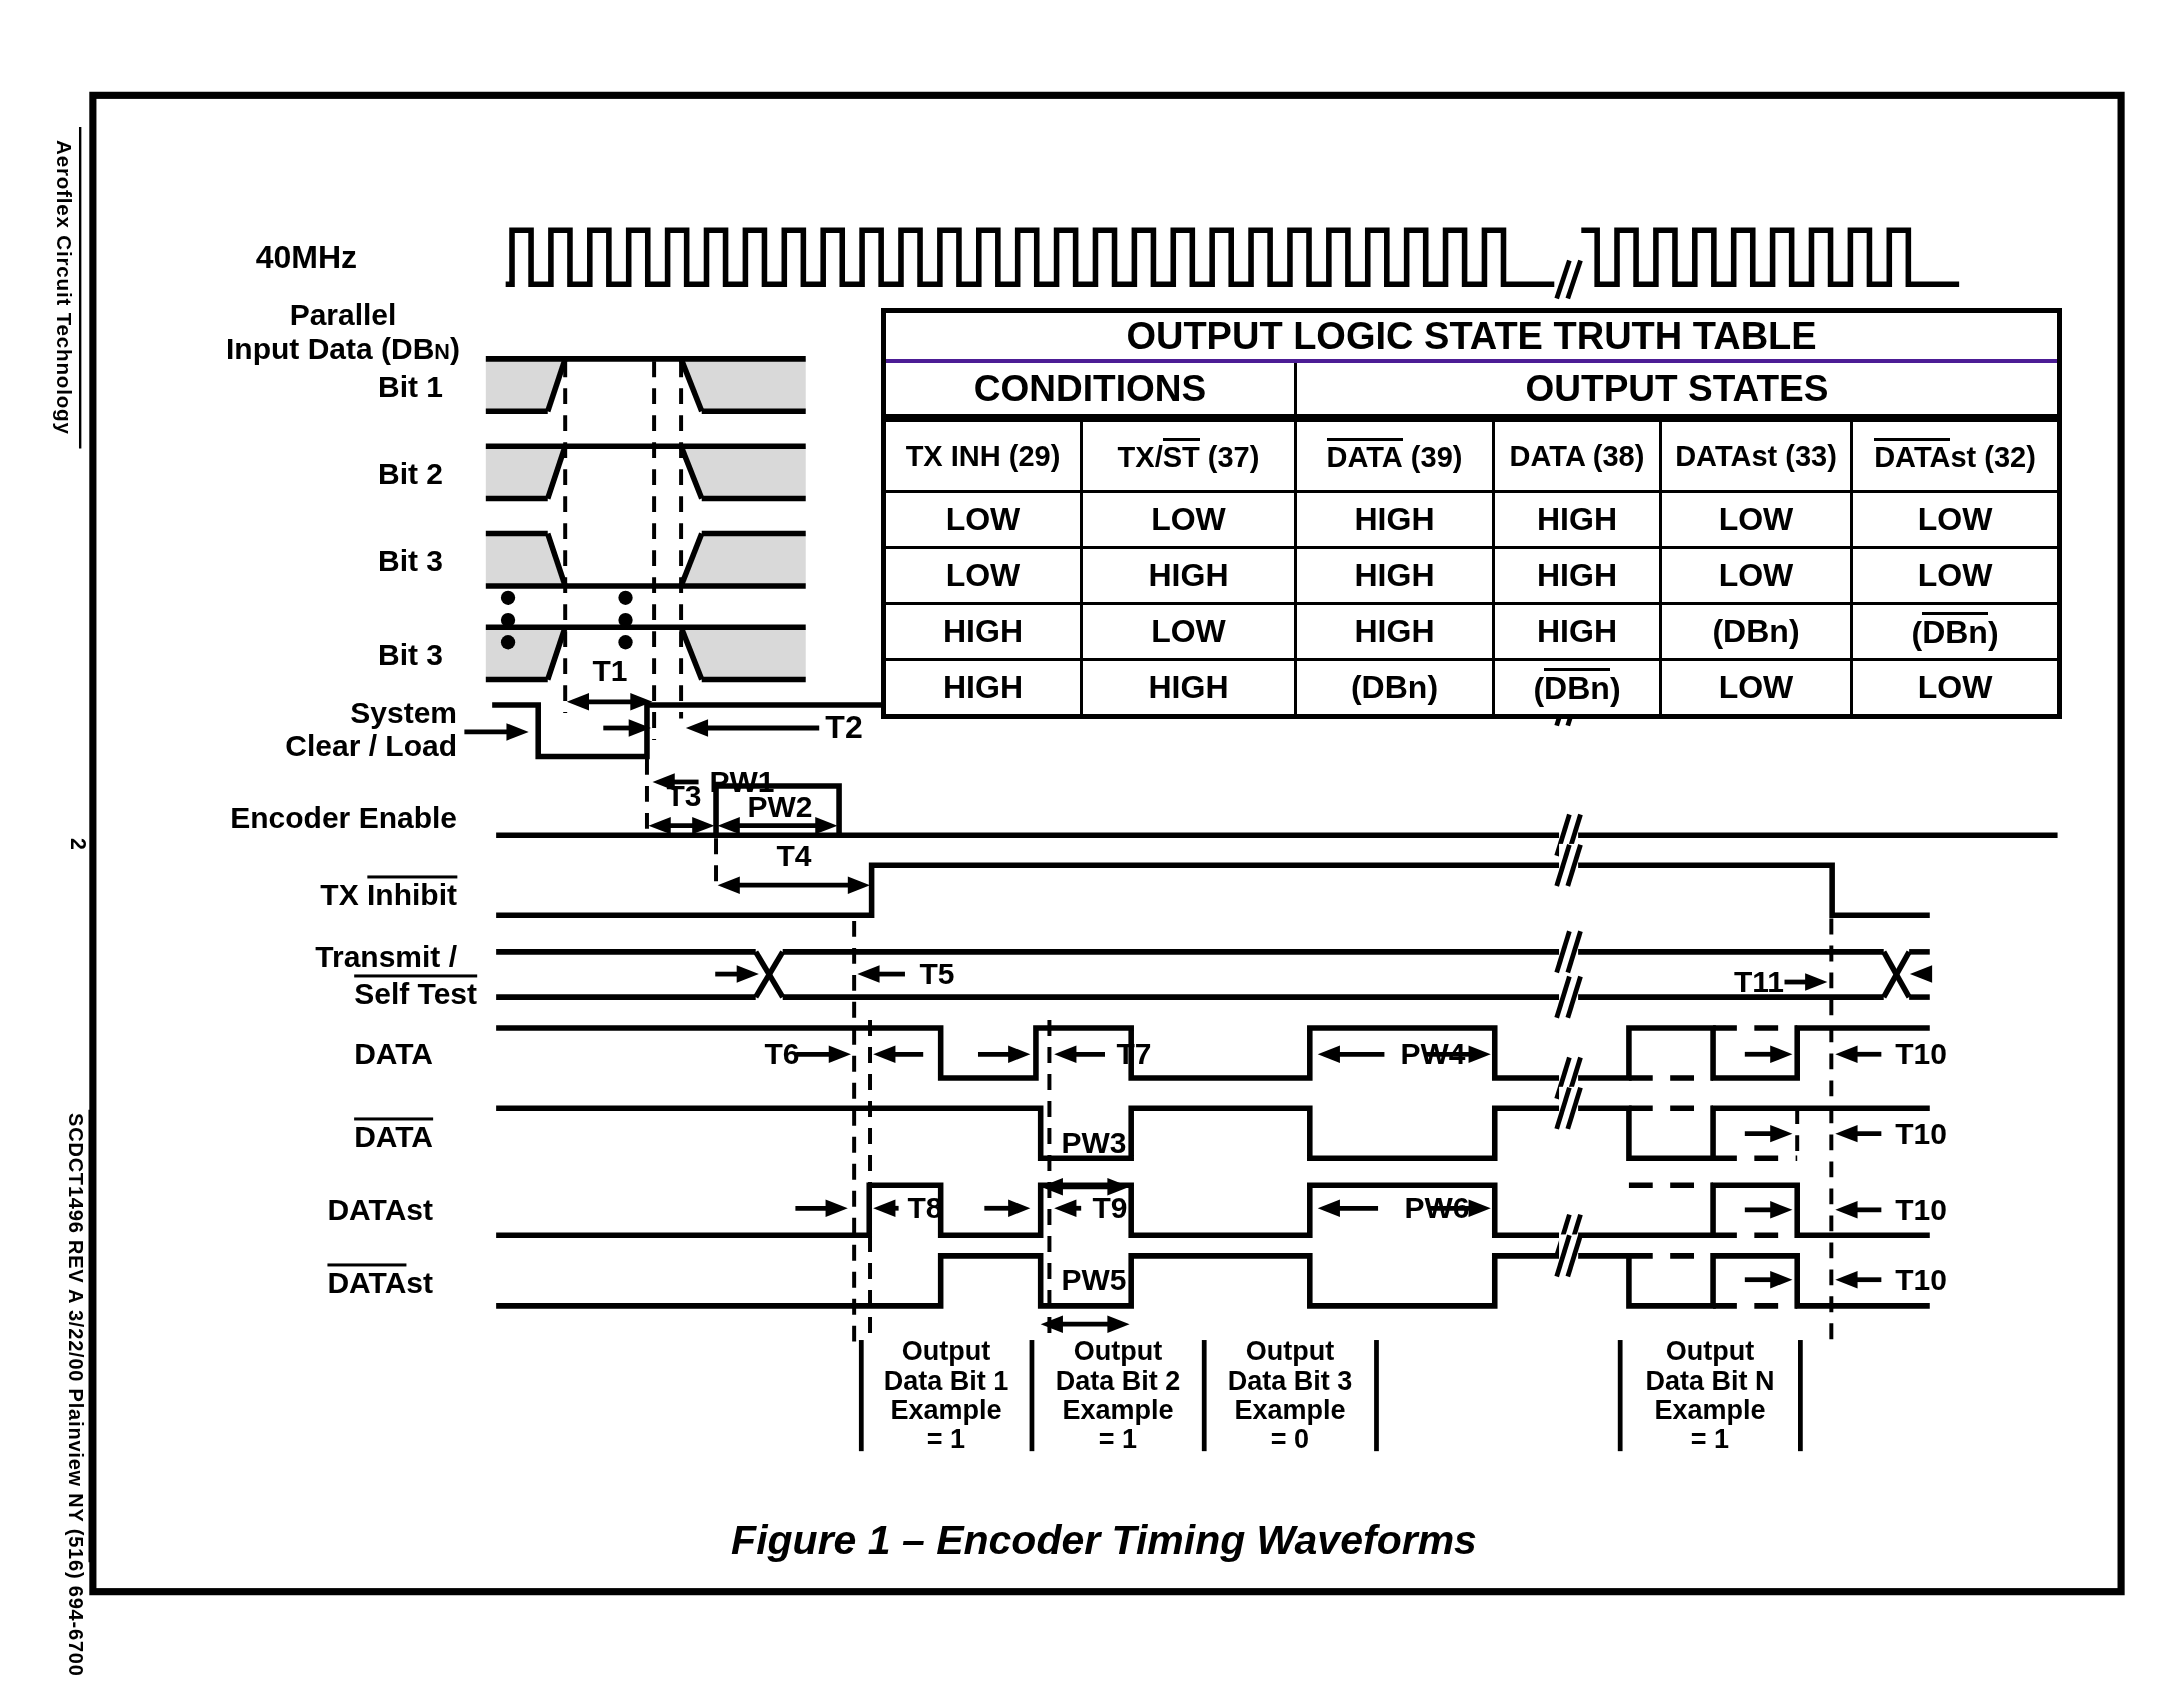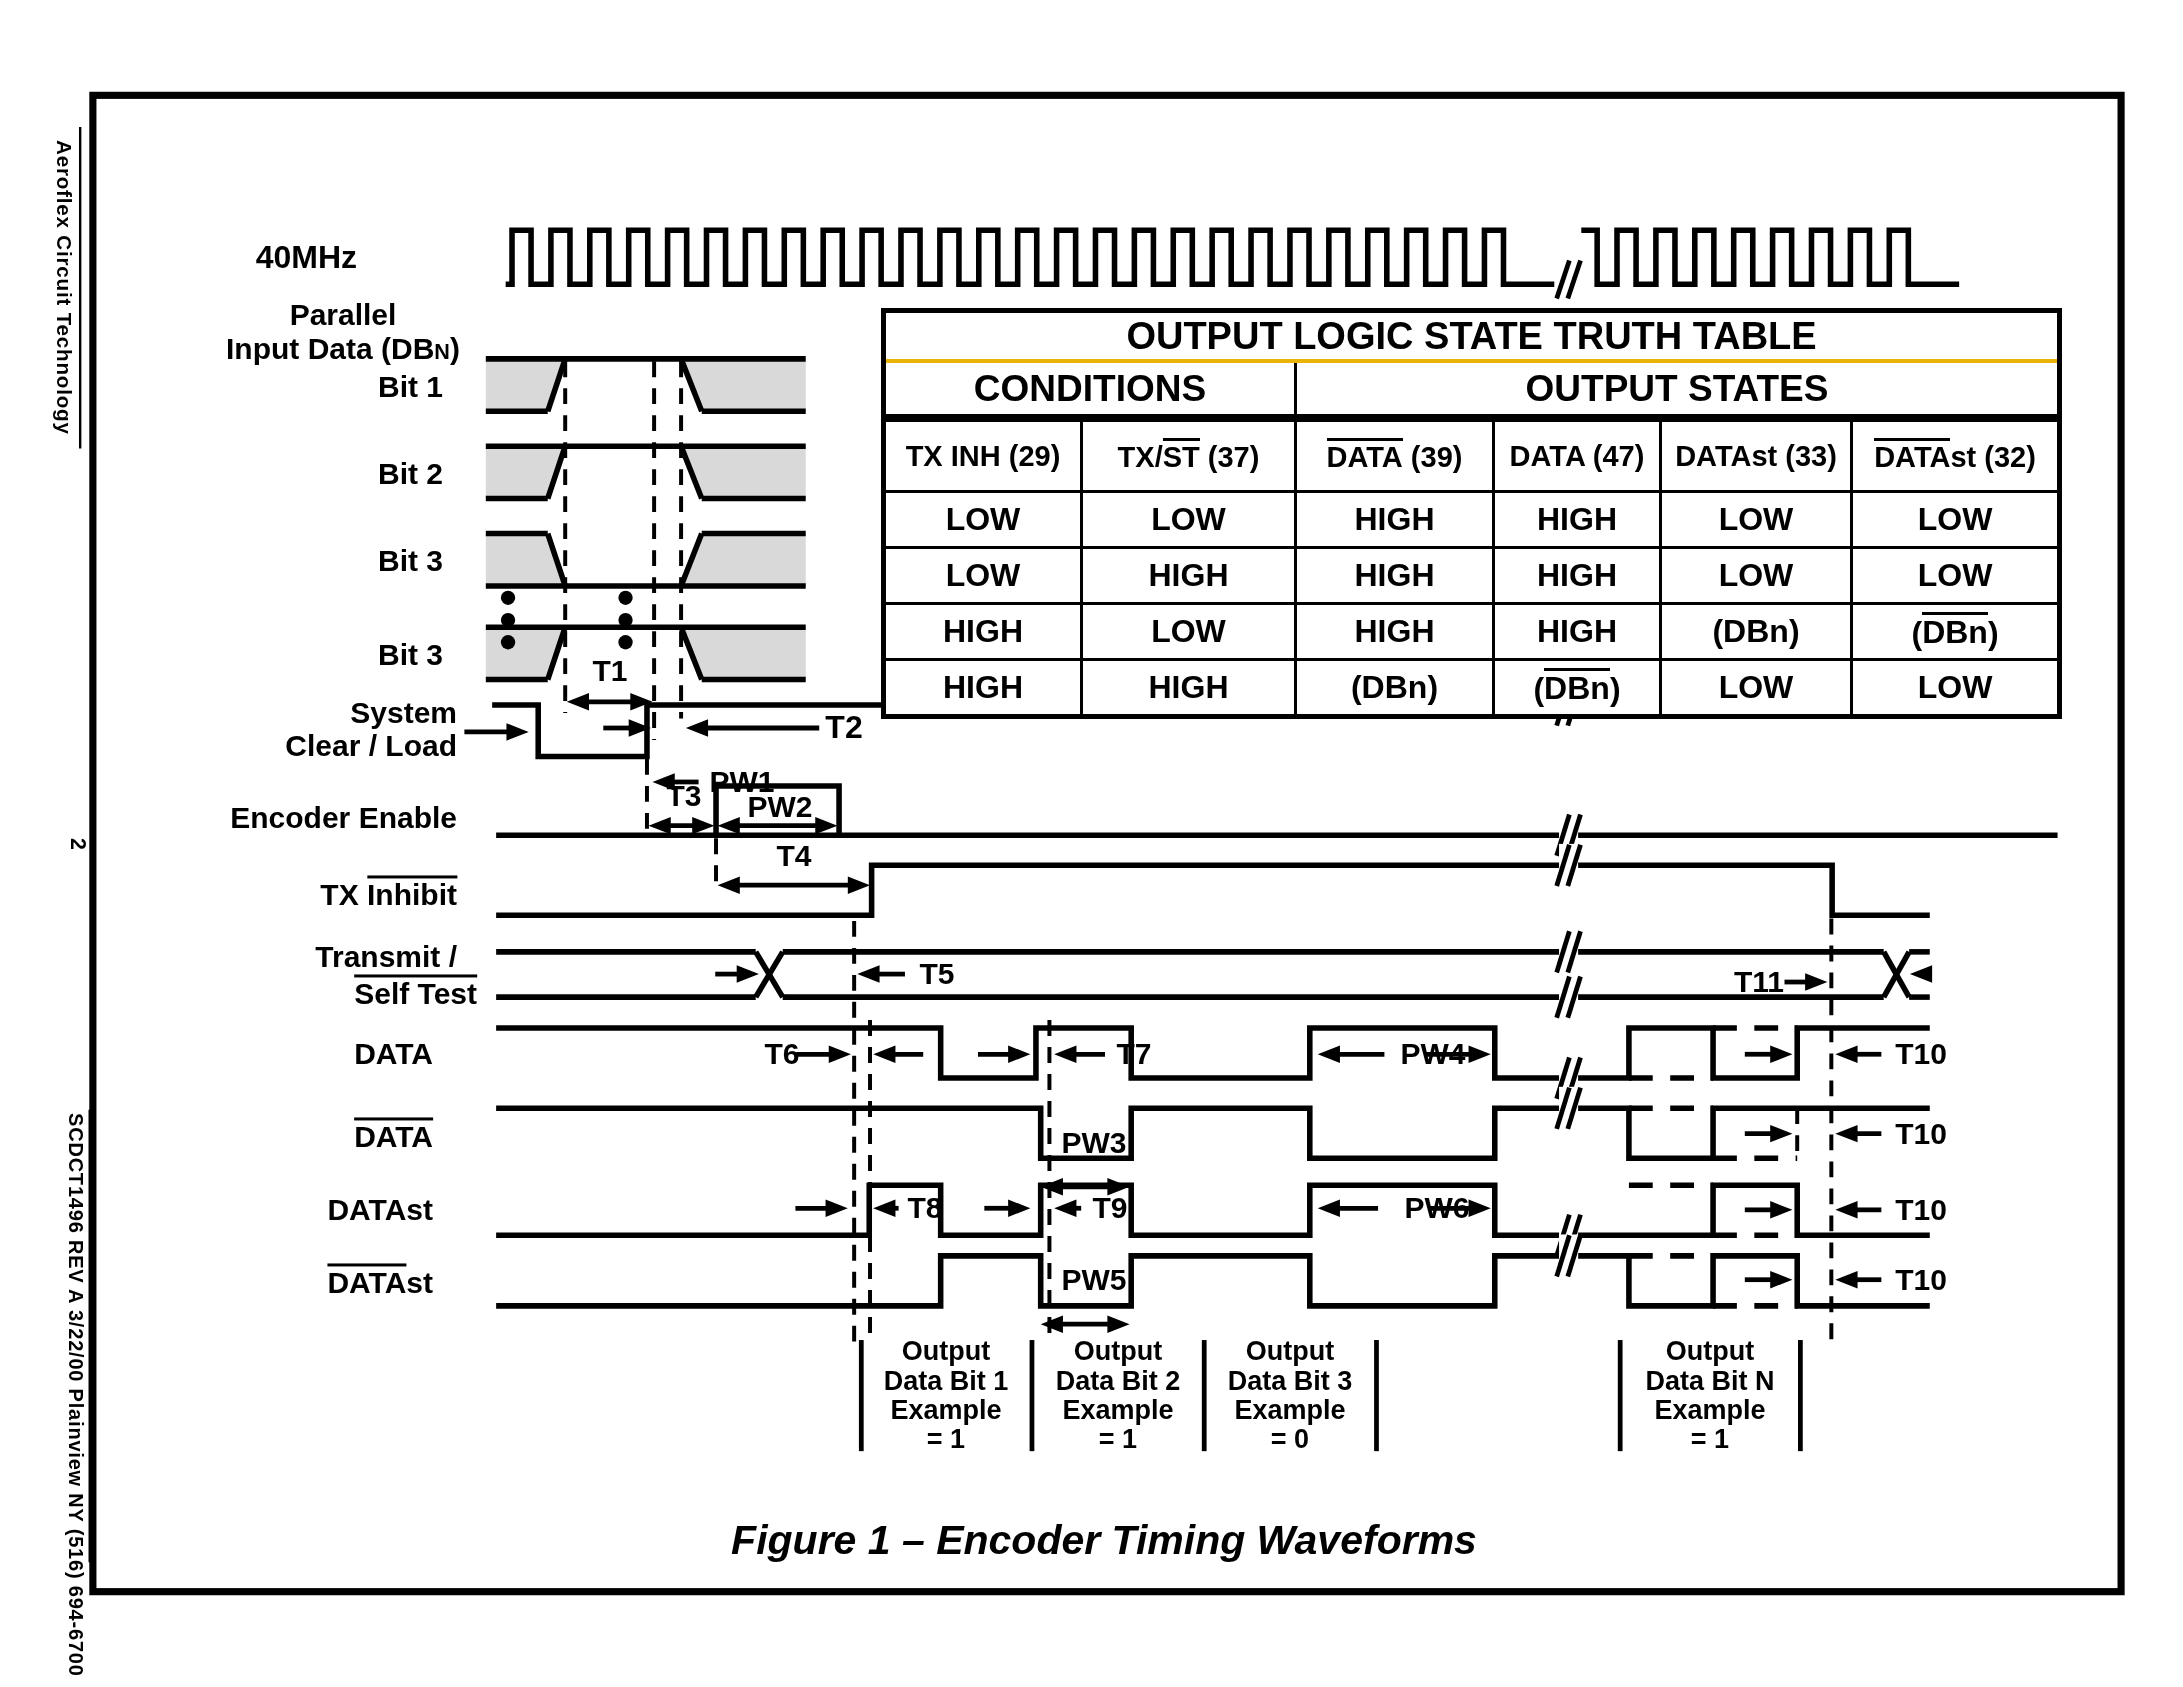--- a/index.html
+++ b/index.html
@@ -8,21 +8,21 @@
   #wv{position:absolute;left:0;top:0;}
   .lb{position:absolute;font-weight:bold;white-space:nowrap;line-height:1.05;}
   .ov{display:inline-block;border-top:3.2px solid #000;padding-top:1.6px;line-height:1.0;}
   .sub{font-size:0.72em;}
   .side{position:absolute;writing-mode:vertical-rl;font-weight:bold;letter-spacing:0.8px;}
   
   #tt{position:absolute;left:881px;top:308px;width:1177px;border-collapse:collapse;
       border:5.6px solid #000;table-layout:fixed;background:#fff;}
   #tt td{border:3.2px solid #000;text-align:center;vertical-align:middle;
          font-weight:bold;padding:0 1.6px;}
-  #tt tr.ttl td{font-size:38px;height:46px;border-bottom:4px solid #eab308;}
+  #tt tr.ttl td{font-size:38px;height:46px;border-bottom:4px solid #4c1d95;}
   #tt tr.grp td{font-size:37px;height:51px;border-bottom:8.7px solid #000;}
   #tt tr.hdr td{font-size:29px;height:68px;}
   #tt tr.dat td{font-size:32px;height:53px;}
   #cap{position:absolute;left:1104px;top:1540px;transform:translate(-50%,-50%);
        font-size:41px;font-weight:bold;font-style:italic;white-space:nowrap;}
 </style>
 </head>
 <body>
 
 <div id="page">
@@ -236,21 +236,21 @@
         <td colspan="6">OUTPUT LOGIC STATE  TRUTH TABLE</td>
       </tr>
       <tr class="grp">
         <td colspan="2">CONDITIONS</td>
         <td colspan="4">OUTPUT STATES</td>
       </tr>
       <tr class="hdr">
           <td><span>TX INH (29)</span></td>
           <td><span>TX/</span><span class="ov">ST</span><span> (37)</span></td>
           <td><span class="ov">DATA</span><span> (39)</span></td>
-          <td><span>DATA (47)</span></td>
+          <td><span>DATA (38)</span></td>
           <td><span>DATAst (33)</span></td>
           <td><span class="ov">DATA</span><span>st (32)</span></td>
         </tr>
     </tbody>
     <tbody>
         <tr class="dat">
           <td><span>LOW</span></td>
           <td><span>LOW</span></td>
           <td><span>HIGH</span></td>
           <td><span>HIGH</span></td>

